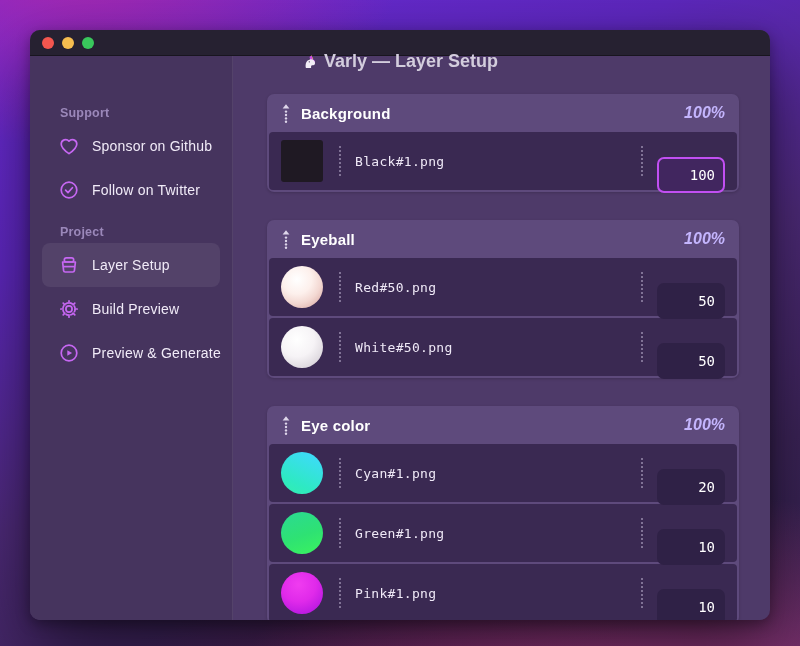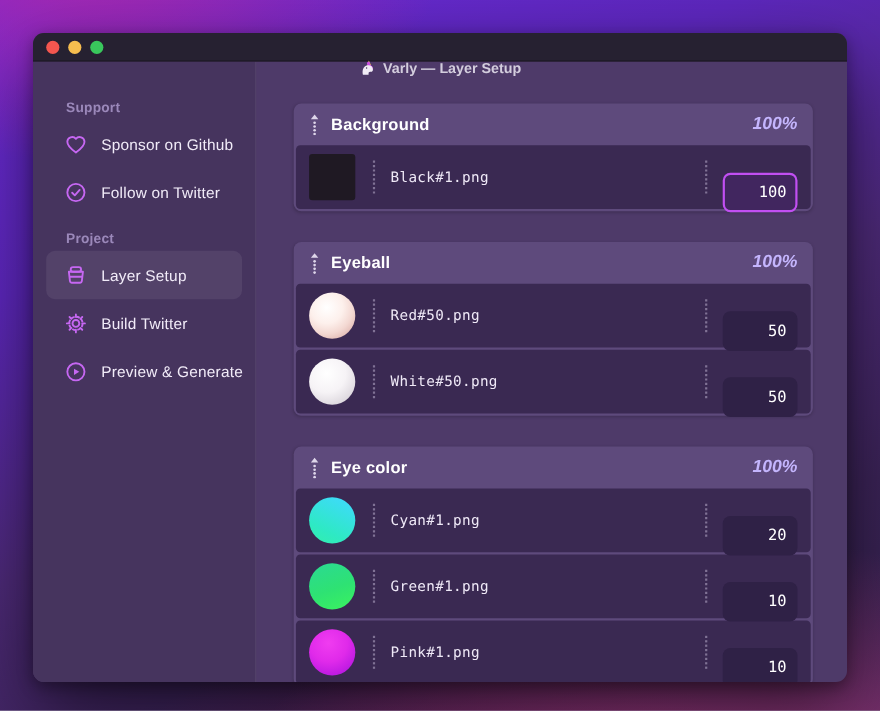--- a/index.html
+++ b/index.html
@@ -28,33 +28,33 @@
     display:flex; align-items:center; position:relative;
     border-bottom:1px solid rgba(0,0,0,.35);
   }
   .traffic { display:flex; gap:8px; margin-left:12px; }
   .light { width:12px; height:12px; border-radius:50%; }
   .light.red { background:#f4564f; }
   .light.yellow { background:#f6bd4f; }
   .light.green { background:#39c75c; }
   .win-title {
     position:absolute; left:0; right:0; text-align:center;
-    font-size:13px; font-weight:700; color:#d3cddd;
+    font-size:18px; font-weight:700; color:#d3cddd;
     display:flex; align-items:center; justify-content:center; gap:6px;margin-top:38px;
   }
   .win-title svg { display:block; }
 
   
   .app-body { flex:1; display:flex; min-height:0; }
 
   
   .sidebar {
     width:203px; flex:0 0 203px; background:#46345e;
     border-right:1px solid rgba(255,255,255,.08);
-    padding-top:35px;
+    padding-top:50px;
   }
   .side-section { margin-bottom:13px; }
   .side-heading {
     font-size:12.5px; font-weight:700; color:#9b88ba;
     padding-left:30px; margin-bottom:4px; letter-spacing:.2px;
   }
   .side-item {
     height:44px; display:flex; align-items:center; gap:12px;
     padding-left:28px; cursor:pointer; color:#f1ebf8;
   }
@@ -208,21 +208,21 @@
               </svg>
             </span>
           <span class="slabel">Layer Setup</span>
         </div>
         <div class="side-item">
           <span class="sicon">
               <svg viewBox="0 0 22 22">
                 <use href="#i-gear"></use>
               </svg>
             </span>
-          <span class="slabel">Build Twitter</span>
+          <span class="slabel">Build Preview</span>
         </div>
         <div class="side-item">
           <span class="sicon">
               <svg viewBox="0 0 22 22">
                 <use href="#i-play-circle"></use>
               </svg>
             </span>
           <span class="slabel">Preview &amp; Generate</span>
         </div>
       </div>

